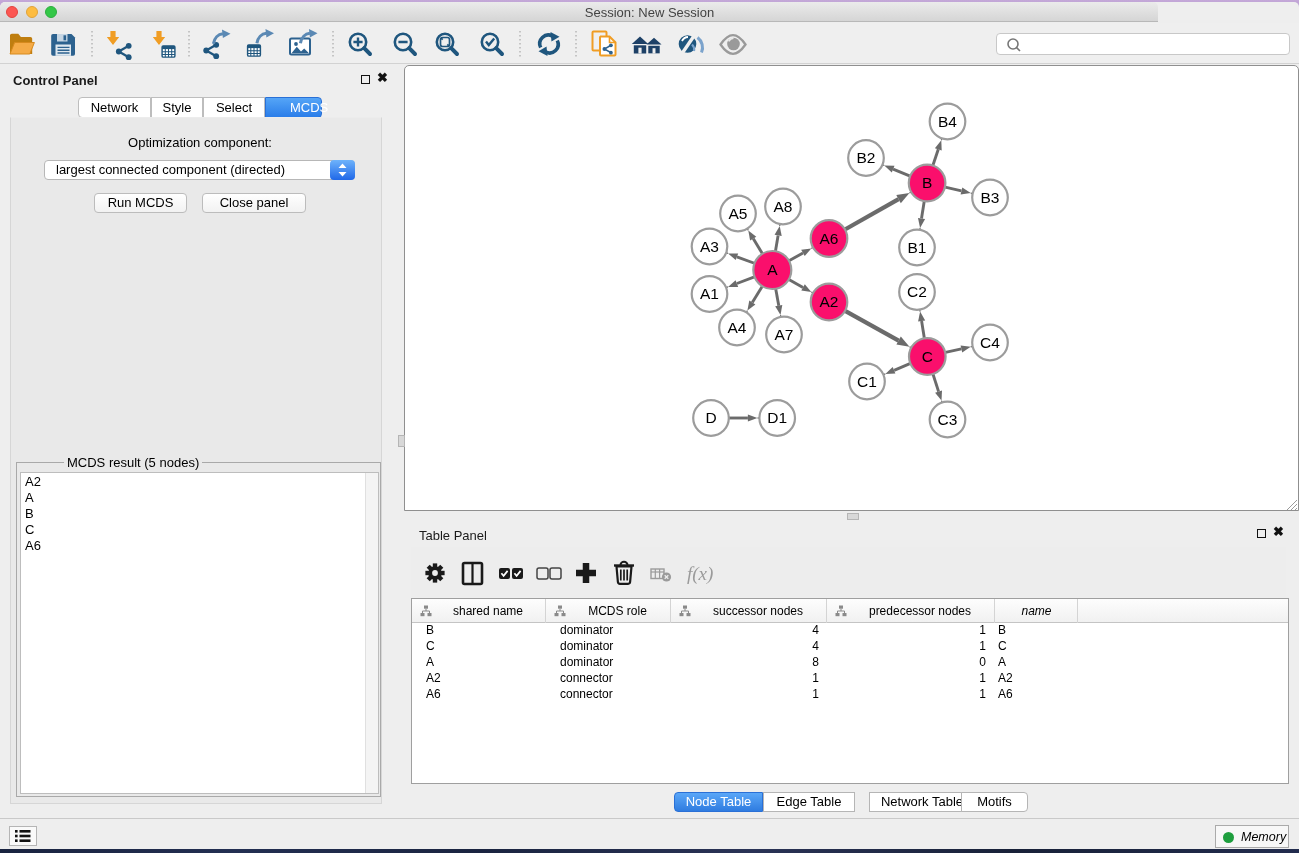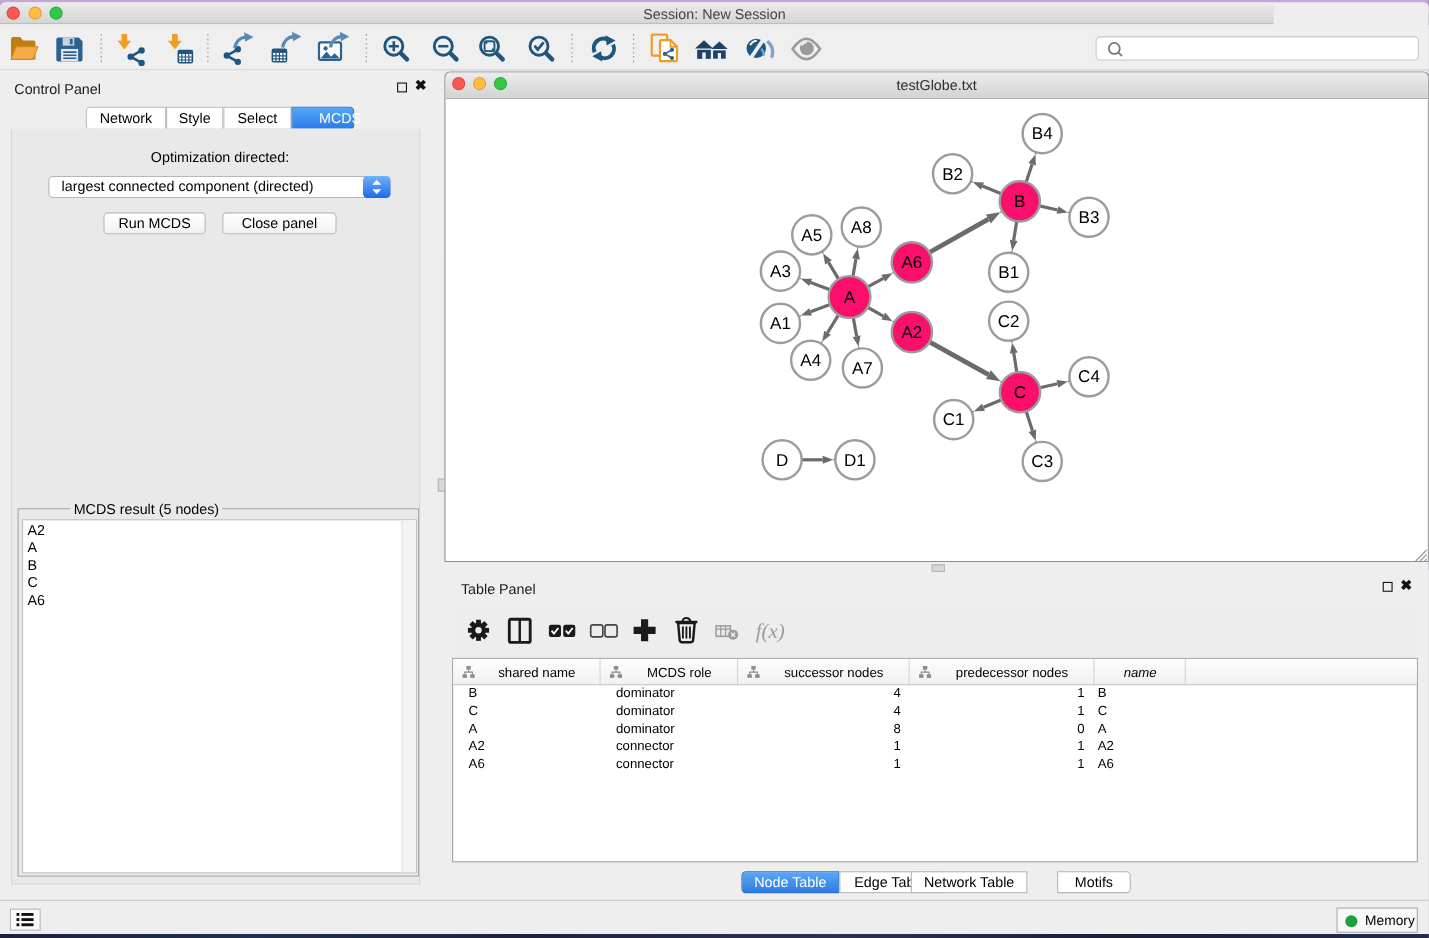--- a/index.html
+++ b/index.html
@@ -10,38 +10,38 @@
 #titlebar { position:absolute; left:0; top:0; width:1158px; height:20px; background:linear-gradient(#ebebeb,#d5d5d5); border-bottom:1px solid #b8b8b8; border-radius:5px 5px 0 0; }
 .tl { position:absolute; border-radius:50%; width:12px; height:12px; }
 #titlebar .t1 { left:6px; top:4px; background:#fc5753; border:1px solid #e2453f; }
 #titlebar .t2 { left:26px; top:4px; background:#fdbc40; border:1px solid #e0a33a; }
 #titlebar .t3 { left:45px; top:4px; background:#34c748; border:1px solid #2dad3f; }
 #apptitle { position:absolute; left:0; top:3px; width:1299px; text-align:center; font-size:13px; color:#434343; }
 #toolbar { position:absolute; left:0; top:21px; width:1299px; height:41px; background:#efefef; border-bottom:1px solid #d2d2d2; }
 #searchbox { position:absolute; left:996px; top:10px; width:294px; height:22px; background:#ffffff; border:1px solid #c8c8c8; border-radius:4px; }
 
 #cpanel { position:absolute; left:0; top:62px; width:392px; height:754px; background:#eeeeee; }
-#cpanel .ptitle { position:absolute; left:13px; top:9px; font-size:13px; color:#1a1a1a; }
+#cpanel .ptitle { position:absolute; left:13px; top:9px; font-size:13px; color:#1a1a1a;font-weight:bold; }
 .wmax { position:absolute; width:9px; height:9px; border:1.5px solid #111; }
 .wclose { position:absolute; font-size:13px; font-weight:bold; color:#111; }
 .jtab { position:absolute; top:0; height:21px; background:#ffffff; border:1px solid #bdbdbd; font-size:13px; color:#000; text-align:center; line-height:19px; }
 .jtab.sel { background:linear-gradient(#55a5f7,#2a7de9); color:#fff; border:1px solid #2a70d6; }
 #cpbody { position:absolute; left:10px; top:53px; width:372px; height:687px; background:#e9e9e9; border:1px solid #d6d6d6; border-top:1px solid #ececec; }
 #optlabel { position:absolute; left:8px; top:71px; width:384px; text-align:center; font-size:13px; color:#000; }
 #cpselect { position:absolute; left:44px; top:96px; width:311px; height:20px; background:#fff; border:1px solid #b7b7b7; border-radius:4px; font-size:13px; color:#000; line-height:18px; padding-left:11px; }
 #cpselect .cap { position:absolute; right:-1px; top:-1px; width:25px; height:20px; border-radius:4px; background:linear-gradient(#6eb3fb,#2068e8); }
 .btn { position:absolute; height:20px; background:linear-gradient(#ffffff,#f2f2f2); border:1px solid #bcbcbc; border-radius:4px; font-size:13px; color:#000; text-align:center; line-height:18px; }
 #groupbox { position:absolute; left:16px; top:398px; width:365px; height:335px; border:1px solid #a9a9a9; }
 #grouplabel { position:absolute; left:7px; top:-8px; background:#e9e9e9; padding:0 3px; font-size:13px; color:#000;margin-left:40px; }
 #mcdslist { position:absolute; left:3px; top:9px; width:359px; height:322px; background:#fff; border:1px solid #bdbdbd; font-size:13px; }
 #mcdslist .sb { position:absolute; right:0; top:0; width:13px; height:100%; background:#f4f4f4; border-left:1px solid #e0e0e0; }
 #mcdslist div.it { padding-left:4px; height:16px; line-height:16px; }
 #mcdslist { padding-top:1px; }
 
-#statusbar { position:absolute; left:0; top:816px; width:1299px; height:31px; background:#eeeeee; border-top:1px solid #c9c9c9; }
+#statusbar { position:absolute; left:0; top:816px; width:1299px; height:31px; background:#eeeeee; border-top:1px solid #c9c9c9;font-style:italic; }
 #listbtn { position:absolute; left:9px; top:7px; width:28px; height:20px; background:#fafafa; border:1px solid #b5b5b5; }
 #membtn { position:absolute; left:1215px; top:6px; width:74px; height:23px; background:#f7f7f7; border:1px solid #aaaaaa; font-size:13px; color:#000; }
 #membtn .dot { position:absolute; left:7px; top:6px; width:11px; height:11px; border-radius:50%; background:#1e9e3e; }
 #membtn .mtxt { position:absolute; left:25px; top:4px; font-size:12.5px; }
 
 #netwin { position:absolute; left:404px; top:63px; width:895px; height:446px; background:#ffffff; border:1px solid #8f8f8f; border-radius:5px 5px 0 0; }
 #nettitle { position:absolute; left:0; top:0; width:893px; height:24px; background:linear-gradient(#ececec,#d3d3d3); border-bottom:1px solid #ababab; border-radius:5px 5px 0 0; }
 #nettitle .t1 { left:6px; top:4px; background:#fc5753; border:1px solid #e2453f; }
 #nettitle .t2 { left:25px; top:4px; background:#fdbc40; border:1px solid #e0a33a; }
 #nettitle .t3 { left:44px; top:4px; background:#34c748; border:1px solid #2dad3f; }
@@ -176,47 +176,41 @@
   </div>
   <div id="cpanel">
     <div class="ptitle">Control Panel</div>
     <div class="wmax" style="left:361px; top:11px;"></div>
     <div class="wclose" style="left:377px; top:6px;">✖</div>
     <div class="jtab" style="top:33px; left:78px; width:73px; border-radius:4px 0 0 4px;">Network</div>
     <div class="jtab" style="top:33px; left:151px; width:52px;">Style</div>
     <div class="jtab" style="top:33px; left:203px; width:62px;">Select</div>
     <div class="jtab sel" style="top:33px; left:265px; width:57px; border-radius:0 4px 4px 0;padding-left:24px;">MCDS</div>
     <div id="cpbody"></div>
-    <div id="optlabel">Optimization directed:</div>
+    <div id="optlabel">Optimization component:</div>
     <div id="cpselect">largest connected component (directed)<span class="cap">
           <svg width="25" height="20" viewBox="0 0 25 20" style="position:absolute;left:0;top:0">
             <path d="M8.5,8 l4,-4.5 4,4.5 z M8.5,12 l4,4.5 4,-4.5 z" fill="#ffffff"></path>
           </svg>
         </span></div>
     <div class="btn" style="left:94px; top:129px; width:93px;">Run MCDS</div>
     <div class="btn" style="left:202px; top:129px; width:104px;">Close panel</div>
     <div id="groupbox">
       <div id="grouplabel">MCDS result (5 nodes)</div>
       <div id="mcdslist">
         <div class="sb"></div>
         <div class="it">A2</div>
           <div class="it">A</div>
           <div class="it">B</div>
           <div class="it">C</div>
           <div class="it">A6</div>
       </div>
     </div>
   </div>
   <div id="netwin">
-    <div id="nettitle">
-      <div class="tl t1"></div>
-        <div class="tl t2"></div>
-        <div class="tl t3"></div>
-      <div class="wt">testGlobe.txt</div>
-    </div>
     <div id="graph"><svg width="893" height="420" viewBox="0 0 893 420" font-family="Liberation Sans, sans-serif">
 <line x1="351.4" y1="187.1" x2="331.9" y2="194.5" stroke="#6b6b6b" stroke-width="2.9"></line>
 <line x1="323.0" y1="197.9" x2="320.7" y2="198.8" stroke="#6b6b6b" stroke-width="1.2"></line>
 <polygon points="323.0,197.9 330.6,191.2 333.2,197.9" fill="#6b6b6b"></polygon>
 <line x1="351.4" y1="175.0" x2="331.9" y2="167.8" stroke="#6b6b6b" stroke-width="2.9"></line>
 <line x1="323.0" y1="164.4" x2="320.7" y2="163.6" stroke="#6b6b6b" stroke-width="1.2"></line>
 <polygon points="323.0,164.4 333.2,164.4 330.7,171.1" fill="#6b6b6b"></polygon>
 <line x1="358.4" y1="195.5" x2="347.3" y2="213.5" stroke="#6b6b6b" stroke-width="2.9"></line>
 <line x1="342.4" y1="221.6" x2="341.1" y2="223.8" stroke="#6b6b6b" stroke-width="1.2"></line>
 <polygon points="342.4,221.6 344.3,211.6 350.4,215.4" fill="#6b6b6b"></polygon>
@@ -419,21 +413,21 @@
           <div class="trow" style="left:586px; top:71px;">A2</div>
           <div class="trow" style="left:14px; top:87px;">A6</div>
           <div class="trow" style="left:148px; top:87px;">connector</div>
           <div class="trow" style="left:300px; top:87px; width:107px; text-align:right;">1</div>
           <div class="trow" style="left:470px; top:87px; width:104px; text-align:right;">1</div>
           <div class="trow" style="left:586px; top:87px;">A6</div>
         </div>
     </div>
     <div class="ttab sel" style="left:276px; top:274px; width:89px; border-radius:4px 0 0 4px;">Node Table</div>
     <div class="ttab" style="left:365px; top:274px; width:92px;">Edge Table</div>
-    <div class="ttab" style="left:430px; top:274px; width:106px;">Network Table</div>
+    <div class="ttab" style="left:471px; top:274px; width:106px;">Network Table</div>
     <div class="ttab" style="left:563px; top:274px; width:67px; border-radius:0 4px 4px 0;">Motifs</div>
   </div>
   <div style="position:absolute; left:398px; top:433px; width:7px; height:12px; background:#d8d8d8; border:1px solid #b5b5b5;"></div>
   <div style="position:absolute; left:847px; top:511px; width:12px; height:7px; background:#d8d8d8; border:1px solid #b5b5b5;"></div>
   <svg style="position:absolute; left:1286px; top:497px;" width="12" height="12" viewBox="0 0 12 12">
       <path d="M11,1 L1,11 M11,5 L5,11 M11,9 L9,11" stroke="#9a9a9a" stroke-width="1"></path>
     </svg>
   <div id="statusbar">
     <div id="listbtn">
         <svg width="26" height="18" viewBox="0 0 26 18" style="position:absolute;left:0;top:0">

